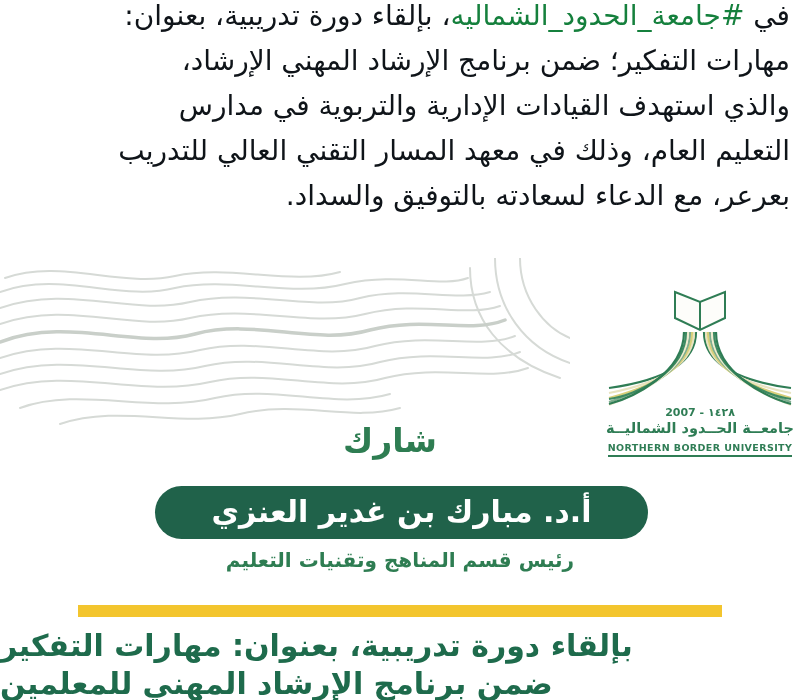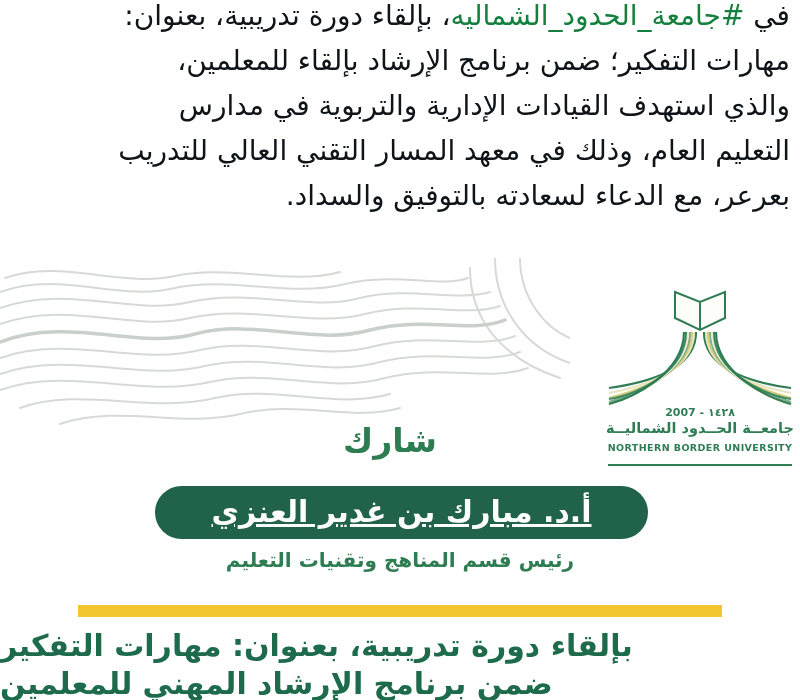--- a/index.html
+++ b/index.html
@@ -18,54 +18,54 @@
   .hashtag{color:#15803d;text-decoration:none;cursor:pointer;}
   
   .card{position:absolute;left:0;top:236px;width:800px;height:472px;background:#ffffff;}
   .contours{position:absolute;left:0;top:22px;}
   
   .logo{position:absolute;top:48px;right:4px;width:192px;text-align:center;color:#2f7d55;}
   .logo-years{font-size:11px;font-weight:bold;margin-top:-4px;letter-spacing:1px;}
   .logo-ar{font-size:14.5px;font-weight:bold;margin-top:1px;}
   .logo-en{
     display:inline-block;font-size:9.5px;font-weight:bold;letter-spacing:.4px;
-    border-bottom:2px solid #2f7d55;padding-bottom:11px;margin-top:1px;
+    border-bottom:2px solid #2f7d55;padding-bottom:2px;margin-top:1px;
   }
   
   .share{
     position:absolute;top:185px;left:0;width:780px;text-align:center;
     color:#2e7d52;font-size:33px;font-weight:bold;direction:rtl;
   }
   .pill{
     position:absolute;left:155px;top:250px;width:493px;height:53px;
     background:#20624a;border-radius:27px;
     display:flex;align-items:center;justify-content:center;
     color:#ffffff;font-size:30px;font-weight:bold;direction:rtl;
-    padding-bottom:3px;box-sizing:border-box;text-decoration:underline;
+    padding-bottom:3px;box-sizing:border-box;
   }
   .role{
     position:absolute;top:312px;left:0;width:800px;text-align:center;
     color:#2e7d52;font-size:20px;font-weight:bold;direction:rtl;
   }
   .ybar{position:absolute;left:78px;top:369px;width:644px;height:12px;background:#f3c52e;}
   .event1,.event2{
     position:absolute;left:0;width:800px;text-align:left;direction:rtl;
     color:#1e6b4c;font-size:30px;font-weight:bold;
   }
   .event1{top:392px;}
   .event2{top:430px;}
 </style>
 </head>
 <body>
 
 <div class="canvas">
 
   <div class="tweet-text">
     <div class="tweet-line"><span>في </span><a class="hashtag">#جامعة_الحدود_الشماليه</a><span>، بإلقاء دورة تدريبية، بعنوان:</span></div>
-    <div class="tweet-line">مهارات التفكير؛ ضمن برنامج الإرشاد بإلقاء للمعلمين،</div>
+    <div class="tweet-line">مهارات التفكير؛ ضمن برنامج الإرشاد المهني الإرشاد،</div>
     <div class="tweet-line">والذي استهدف القيادات الإدارية والتربوية في مدارس</div>
     <div class="tweet-line">التعليم العام، وذلك في معهد المسار التقني العالي للتدريب</div>
     <div class="tweet-line">بعرعر، مع الدعاء لسعادته بالتوفيق والسداد.</div>
   </div>
 
   <div class="card">
 
     <svg class="contours" width="570" height="178" viewBox="0 0 570 178" fill="none">
       <g stroke="#d6dad6" stroke-width="2" stroke-linecap="round">
         <path d="M5,20 C60,0 120,30 175,18 C230,6 290,28 340,14"></path>

